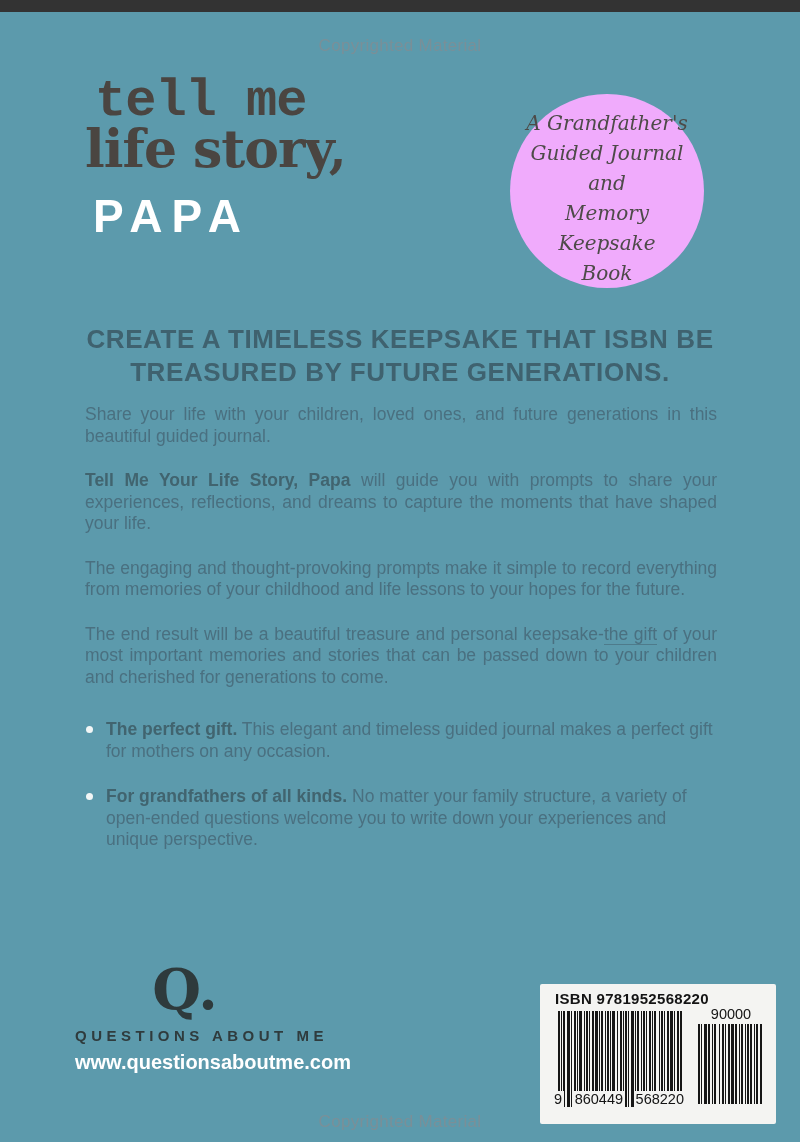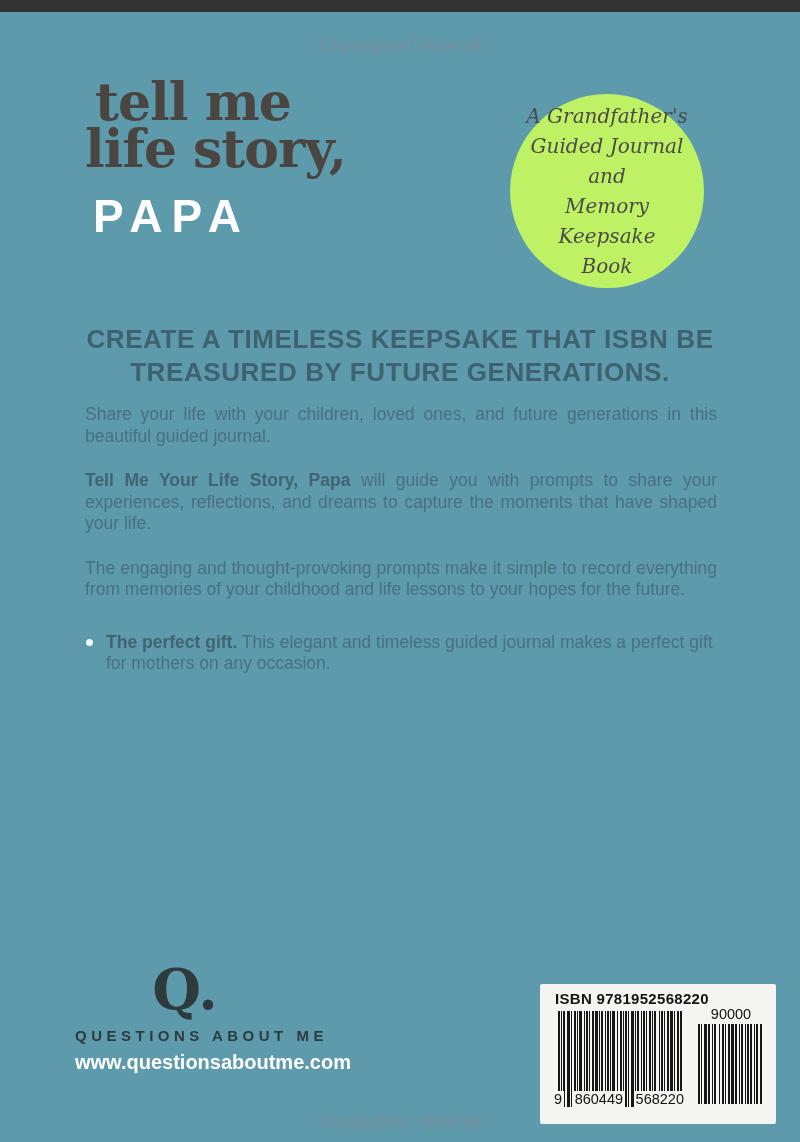--- a/index.html
+++ b/index.html
@@ -32,44 +32,44 @@
     top: 66px;
     color: #4a4541;
     font-family: "DejaVu Serif", serif;
     font-weight: bold;
   }
   #title-block .t-line {
     font-size: 52px;
     line-height: 47px;
     letter-spacing: -1px;
   }
-  #title-block .t1 { margin-left: 10px; }
+  #title-block .t1 { margin-left: 10px; font-family: Liberation Mono, monospace; }
   #title-block .t2 { margin-left: 64px; }
   #title-block .t3 { margin-left: 0; }
   #subtitle {
     margin-top: 17px;
     margin-left: 8px;
     font-family: "Liberation Sans", sans-serif;
     font-weight: 600;
     font-size: 46px;
     letter-spacing: 9px;
     color: #ffffff;
   }
 
   
   #badge {
     position: absolute;
     left: 510px;
     top: 82px;
     width: 194px;
     height: 194px;
-    background: #bef264;
+    background: #f0abfc;
     border-radius: 50%;
     display: flex;
-    align-items: center;
+    align-items: flex-end;
     justify-content: center;
     text-align: center;
   }
   #badge .badge-text {
     font-family: "DejaVu Serif", serif;
     font-style: italic;
     font-size: 20px;
     line-height: 30px;
     color: #4d4a48;
     white-space: pre-line;
@@ -245,24 +245,28 @@
 Book</div>
   </div>
 
   <div id="headline">CREATE A TIMELESS KEEPSAKE THAT ISBN BE
 TREASURED BY FUTURE GENERATIONS.</div>
 
   <div id="body-copy">
     <p>Share your life with your children, loved ones, and future generations in this beautiful guided journal.</p>
     <p><b>Tell Me Your Life Story, Papa</b><span> will guide you with prompts to share your experiences, reflections, and dreams to capture the moments that have shaped your life.</span></p>
     <p>The engaging and thought-provoking prompts make it simple to record everything from memories of your childhood and life lessons to your hopes for the future.</p>
+    <p><span>The end result will be a beautiful treasure and personal keepsake-</span><span class="u-line">the gift</span><span> of your most important memories and stories that can be passed down to your children and cherished for generations to come.</span></p>
 
     <div id="bullet-list">
       <div class="bullet">
         <span class="dot"></span><b>The perfect gift.</b><span> This elegant and timeless guided journal makes a perfect gift for mothers on any occasion.</span>
+      </div>
+      <div class="bullet">
+        <span class="dot"></span><b>For grandfathers of all kinds.</b><span> No matter your family structure, a variety of open-ended questions welcome you to write down your experiences and unique perspective.</span>
       </div>
     </div>
   </div>
 
   <div id="publisher">
     <div class="q-logo">Q.</div>
     <div class="pub-name">QUESTIONS ABOUT ME</div>
     <div class="pub-site">www.questionsaboutme.com</div>
   </div>
 

